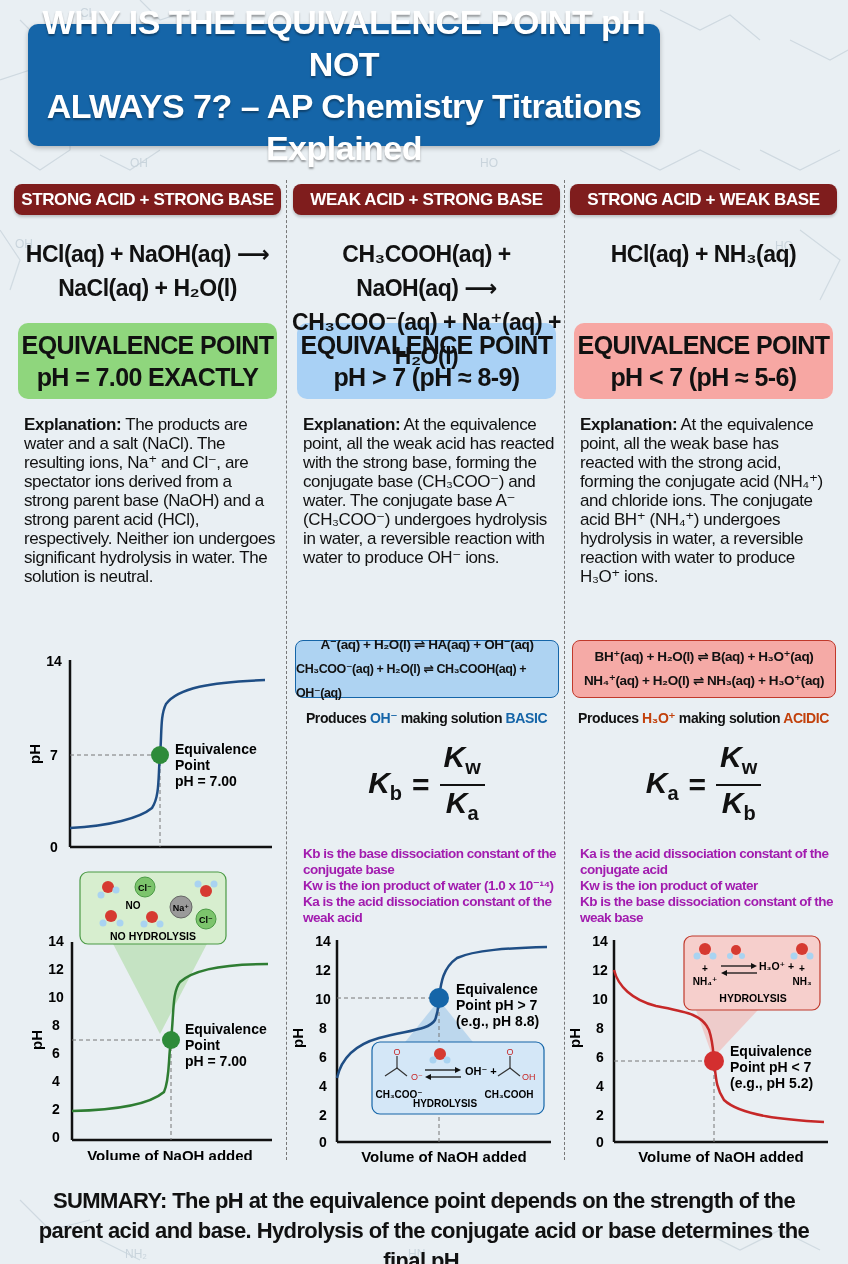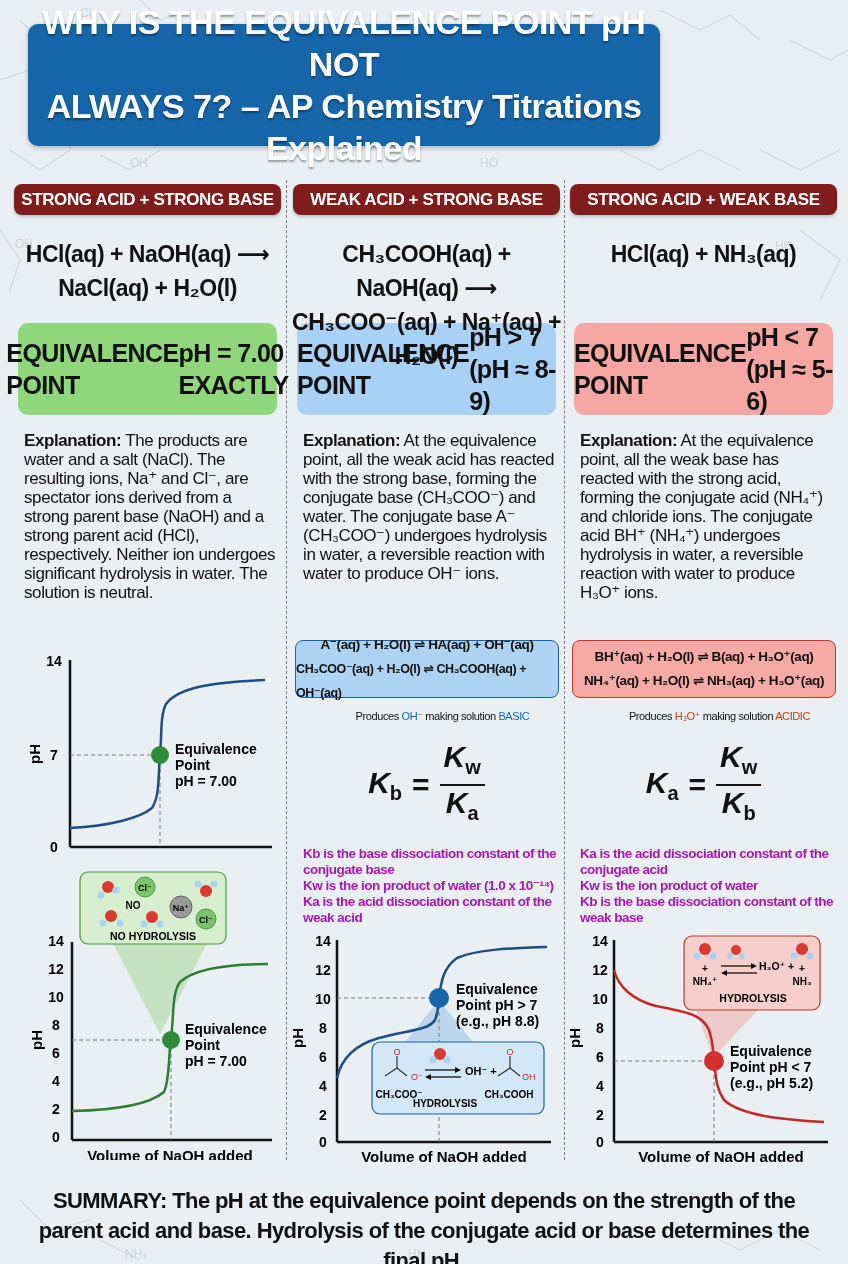--- a/index.html
+++ b/index.html
@@ -30,43 +30,43 @@
   .case-pill {
     height: 31px; margin: 0 4px; background: #7f1d1d; color: #fff; border-radius: 8px;
     font-weight: bold; font-size: 17px; display: flex; align-items: center; justify-content: center;
     letter-spacing: -0.4px; box-shadow: 0 2px 3px rgba(0,0,0,0.2);
   }
   .reaction {
     margin-top: 22px; height: 70px; text-align: center; font-size: 23px; line-height: 34px;
     font-weight: bold; letter-spacing: -0.5px; color: #111;
   }
   .eq-box {
-    margin: 16px 8px 0 8px; height: 92px; border-radius: 10px;
-    display: flex; flex-direction: row; align-items: center; justify-content: center;
+    margin: 16px 8px 0 8px; height: 76px; border-radius: 10px;
+    display: flex; flex-direction: column; align-items: center; justify-content: center;
     font-weight: bold; font-size: 25px; line-height: 32px; letter-spacing: -0.6px; color: #111;
   }
   .eq-green { background: #8fd67d; }
   .eq-blue { background: #a9d1f5; }
   .eq-red { background: #f7a7a3; }
   .explain {
     margin-top: 16px; padding: 0 8px 0 14px; font-size: 17px; line-height: 19px;
     letter-spacing: -0.4px; color: #111;
   }
   .explain b { font-weight: bold; }
   .hyd-box {
     position: absolute; left: 6px; width: 264px; height: 58px; border-radius: 8px;
     display: flex; flex-direction: column; align-items: center; justify-content: center;
     font-size: 12.5px; font-weight: bold; line-height: 24px; letter-spacing: -0.4px;
   }
   .hyd-blue { background: #aed3f2; border: 1.5px solid #1565a8; top: 456px; }
   .hyd-red { background: #f5aaa6; border: 1.5px solid #c0392b; top: 456px; }
   .hyd-box .l1 { font-size: 13.5px; }
   .produces {
-    position: absolute; left: 16px; width: 275px; top: 526px; text-align: center;
-    font-size: 11px; font-weight: normal; letter-spacing: -0.4px;
+    position: absolute; left: 0; width: 275px; top: 526px; text-align: center;
+    font-size: 14px; font-weight: bold; letter-spacing: -0.4px;
   }
   .c-blue { color: #1565a8; } .c-red { color: #c2410c; }
   .kformula {
     position: absolute; left: 0; width: 275px; top: 566px; height: 70px;
     display: flex; align-items: center; justify-content: center; font-weight: bold;
   }
   .kformula .lhs { font-size: 30px; font-style: italic; }
   .kformula .lhs sub { font-size: 20px; font-style: normal; }
   .kformula .eqs { font-size: 30px; margin: 0 10px; }
   .frac { display: inline-flex; flex-direction: column; align-items: center; }

